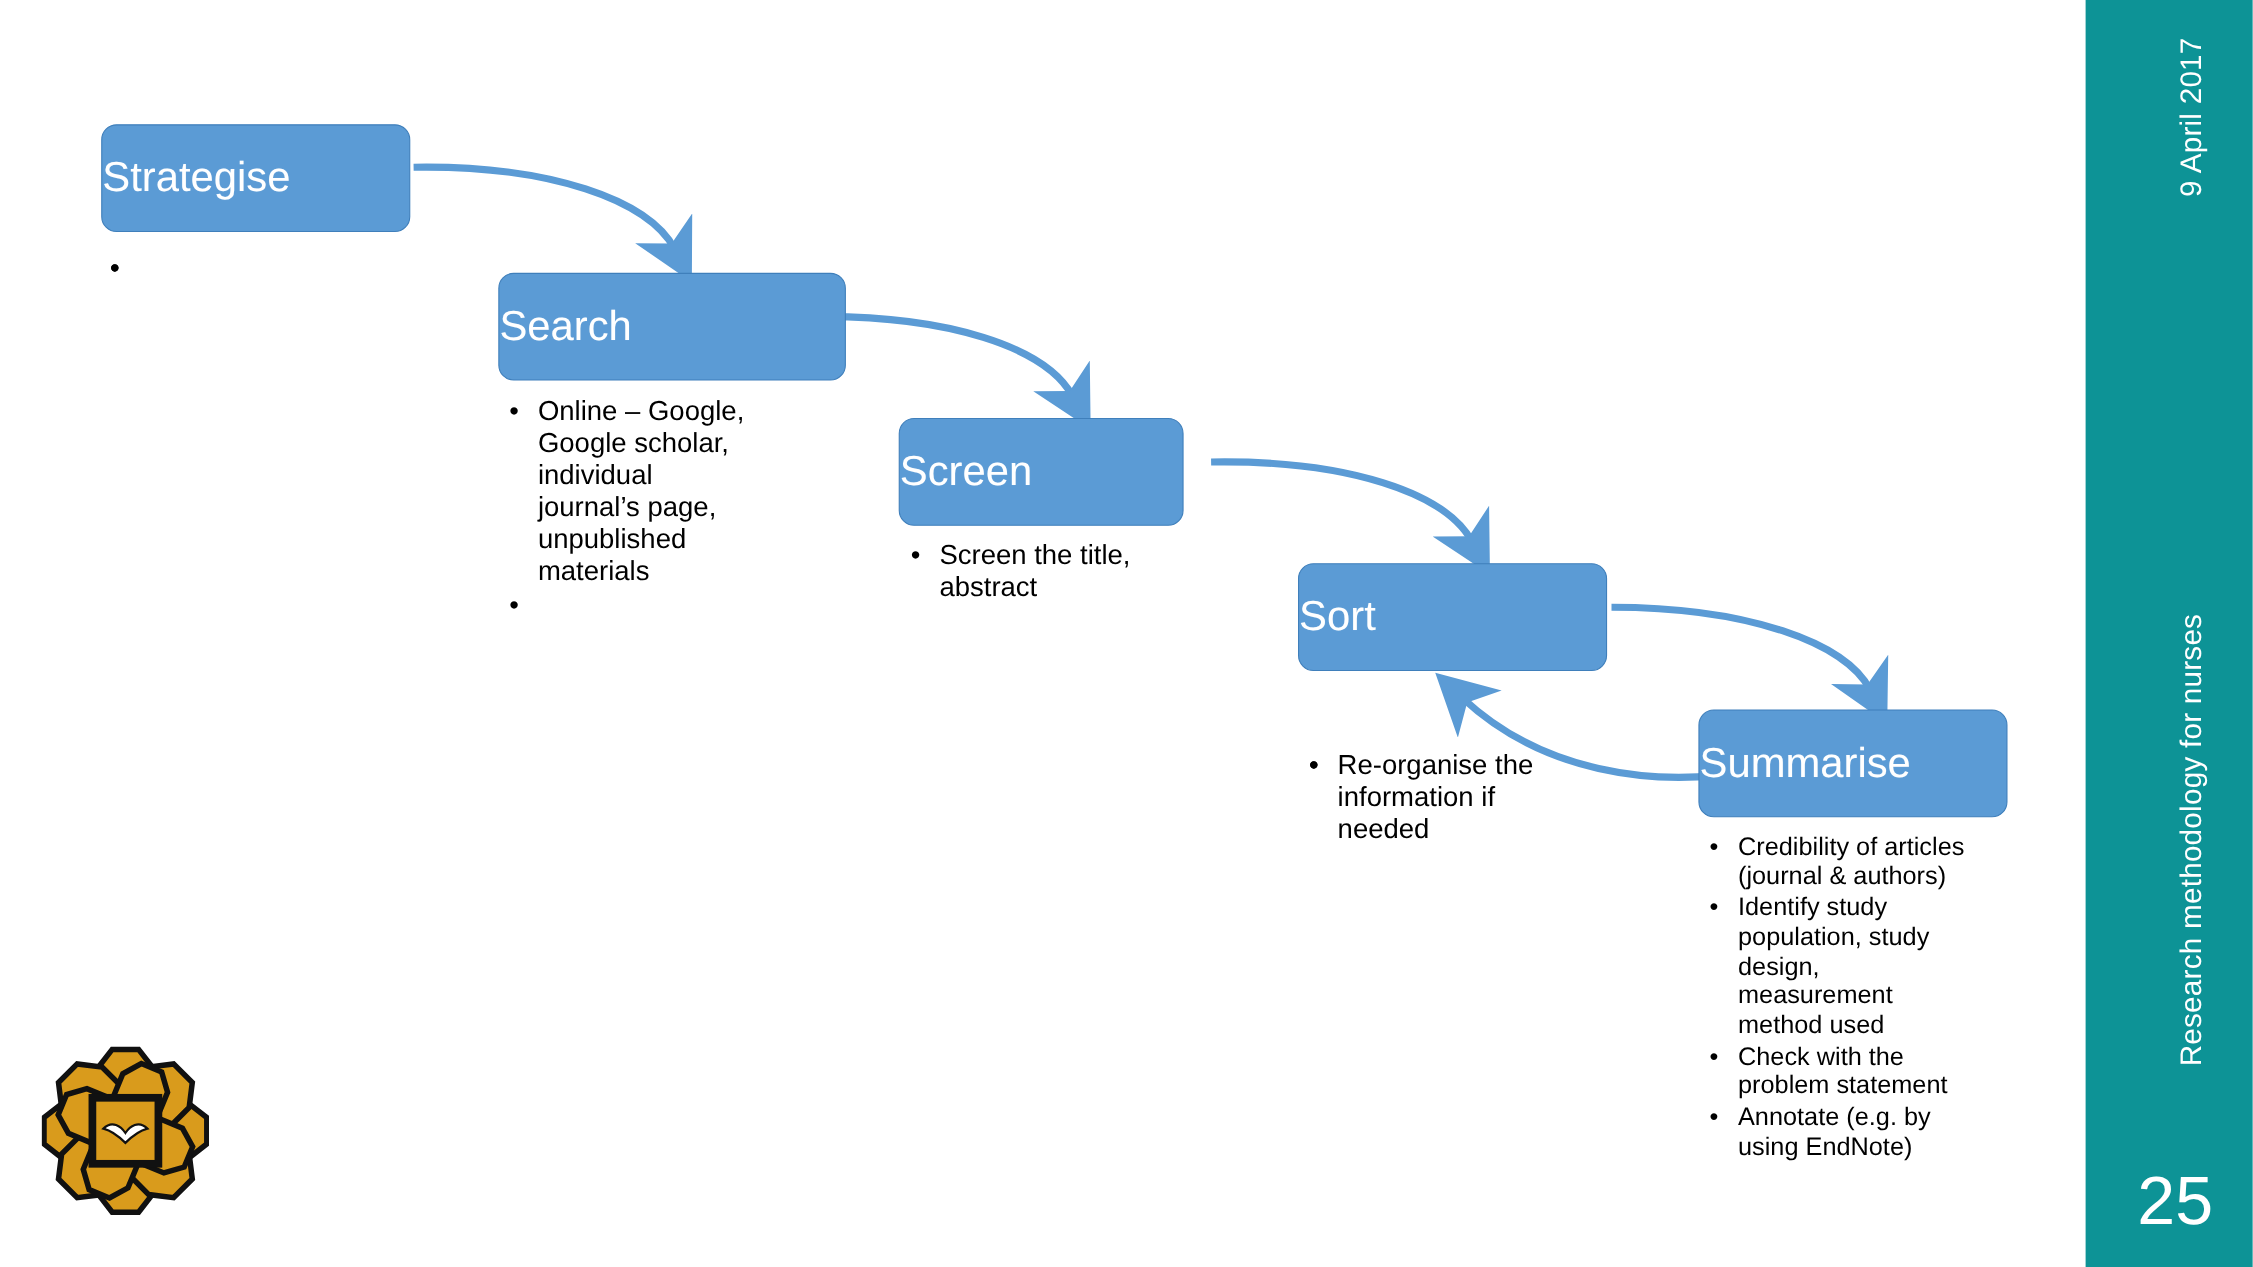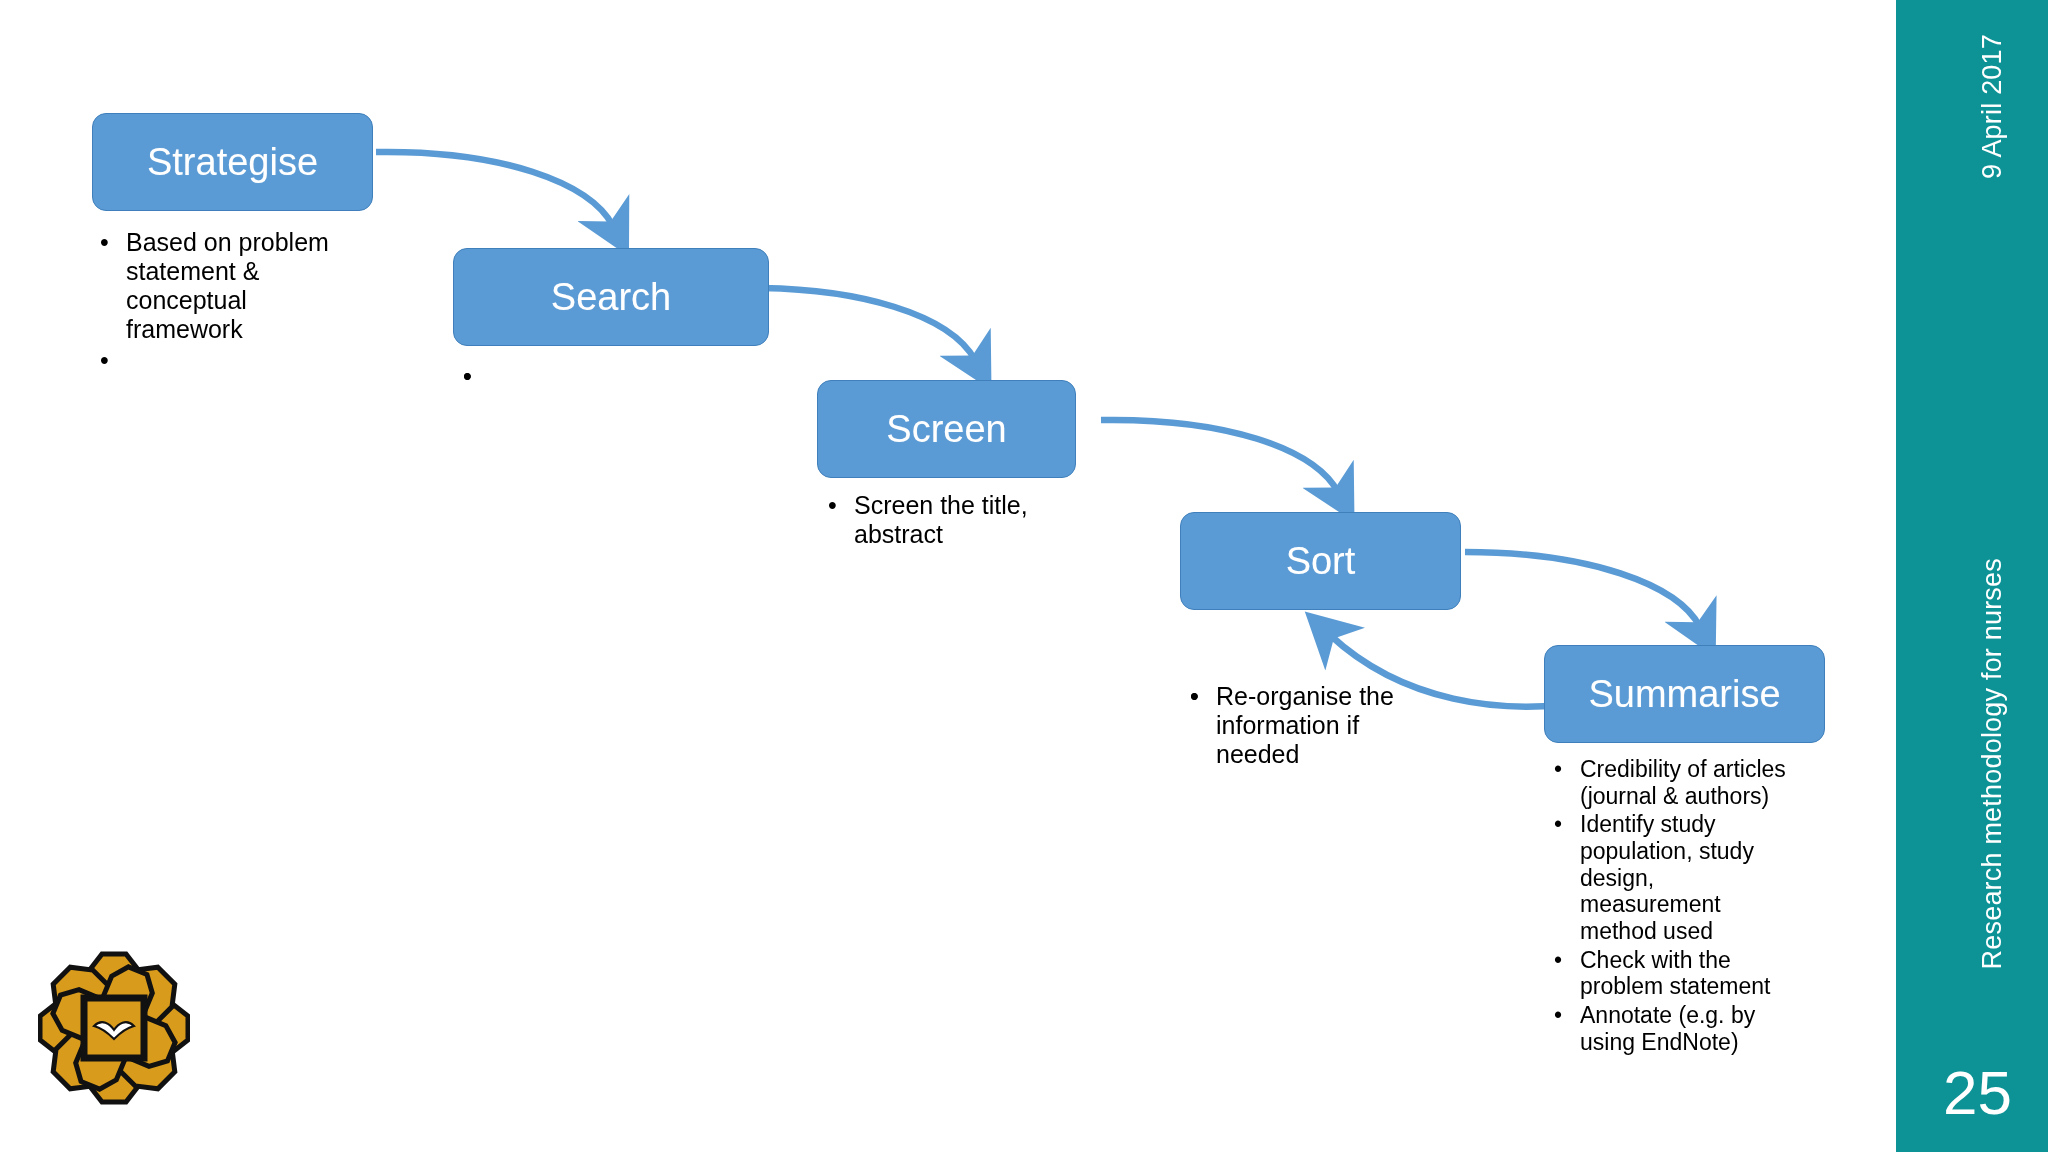--- a/index.html
+++ b/index.html
@@ -59,21 +59,20 @@
 
   
   .pbox {
     position: absolute;
     background: #5b9bd5;
     border: 1.6px solid #3f7fbb;
     border-radius: 14px;
     color: #ffffff;
     display: flex;
     align-items: center;
-    justify-content: center;
     font-size: 38px;
     box-sizing: border-box;
     text-shadow: 0 0 1px rgba(255,255,255,0.25);
   }
 
   #box-strategise { left: 92px;   top: 113px; width: 281px; height: 98px; }
   #box-search     { left: 453px;  top: 248px; width: 316px; height: 98px; }
   #box-screen     { left: 817px;  top: 380px; width: 259px; height: 98px; }
   #box-sort       { left: 1180px; top: 512px; width: 281px; height: 98px; }
   #box-summarise  { left: 1544px; top: 645px; width: 281px; height: 98px; }
@@ -163,32 +162,32 @@
     <span>Sort</span>
   </div>
   <div class="pbox" id="box-summarise">
     <span>Summarise</span>
   </div>
 
   <div class="bullets" id="bul-strategise">
     <ul>
       <li>
         <span class="dot">•</span>
-        <span>Based on problem statement &amp; conceptual framework</span>
       </li>
       <li>
         <span class="dot">•</span>
       </li>
     </ul>
   </div>
 
   <div class="bullets" id="bul-search">
     <ul>
       <li>
         <span class="dot">•</span>
+        <span>Online – Google, Google scholar, individual journal’s page, unpublished materials</span>
       </li>
       <li>
         <span class="dot">•</span>
       </li>
     </ul>
   </div>
 
   <div class="bullets" id="bul-screen">
     <ul>
       <li>

